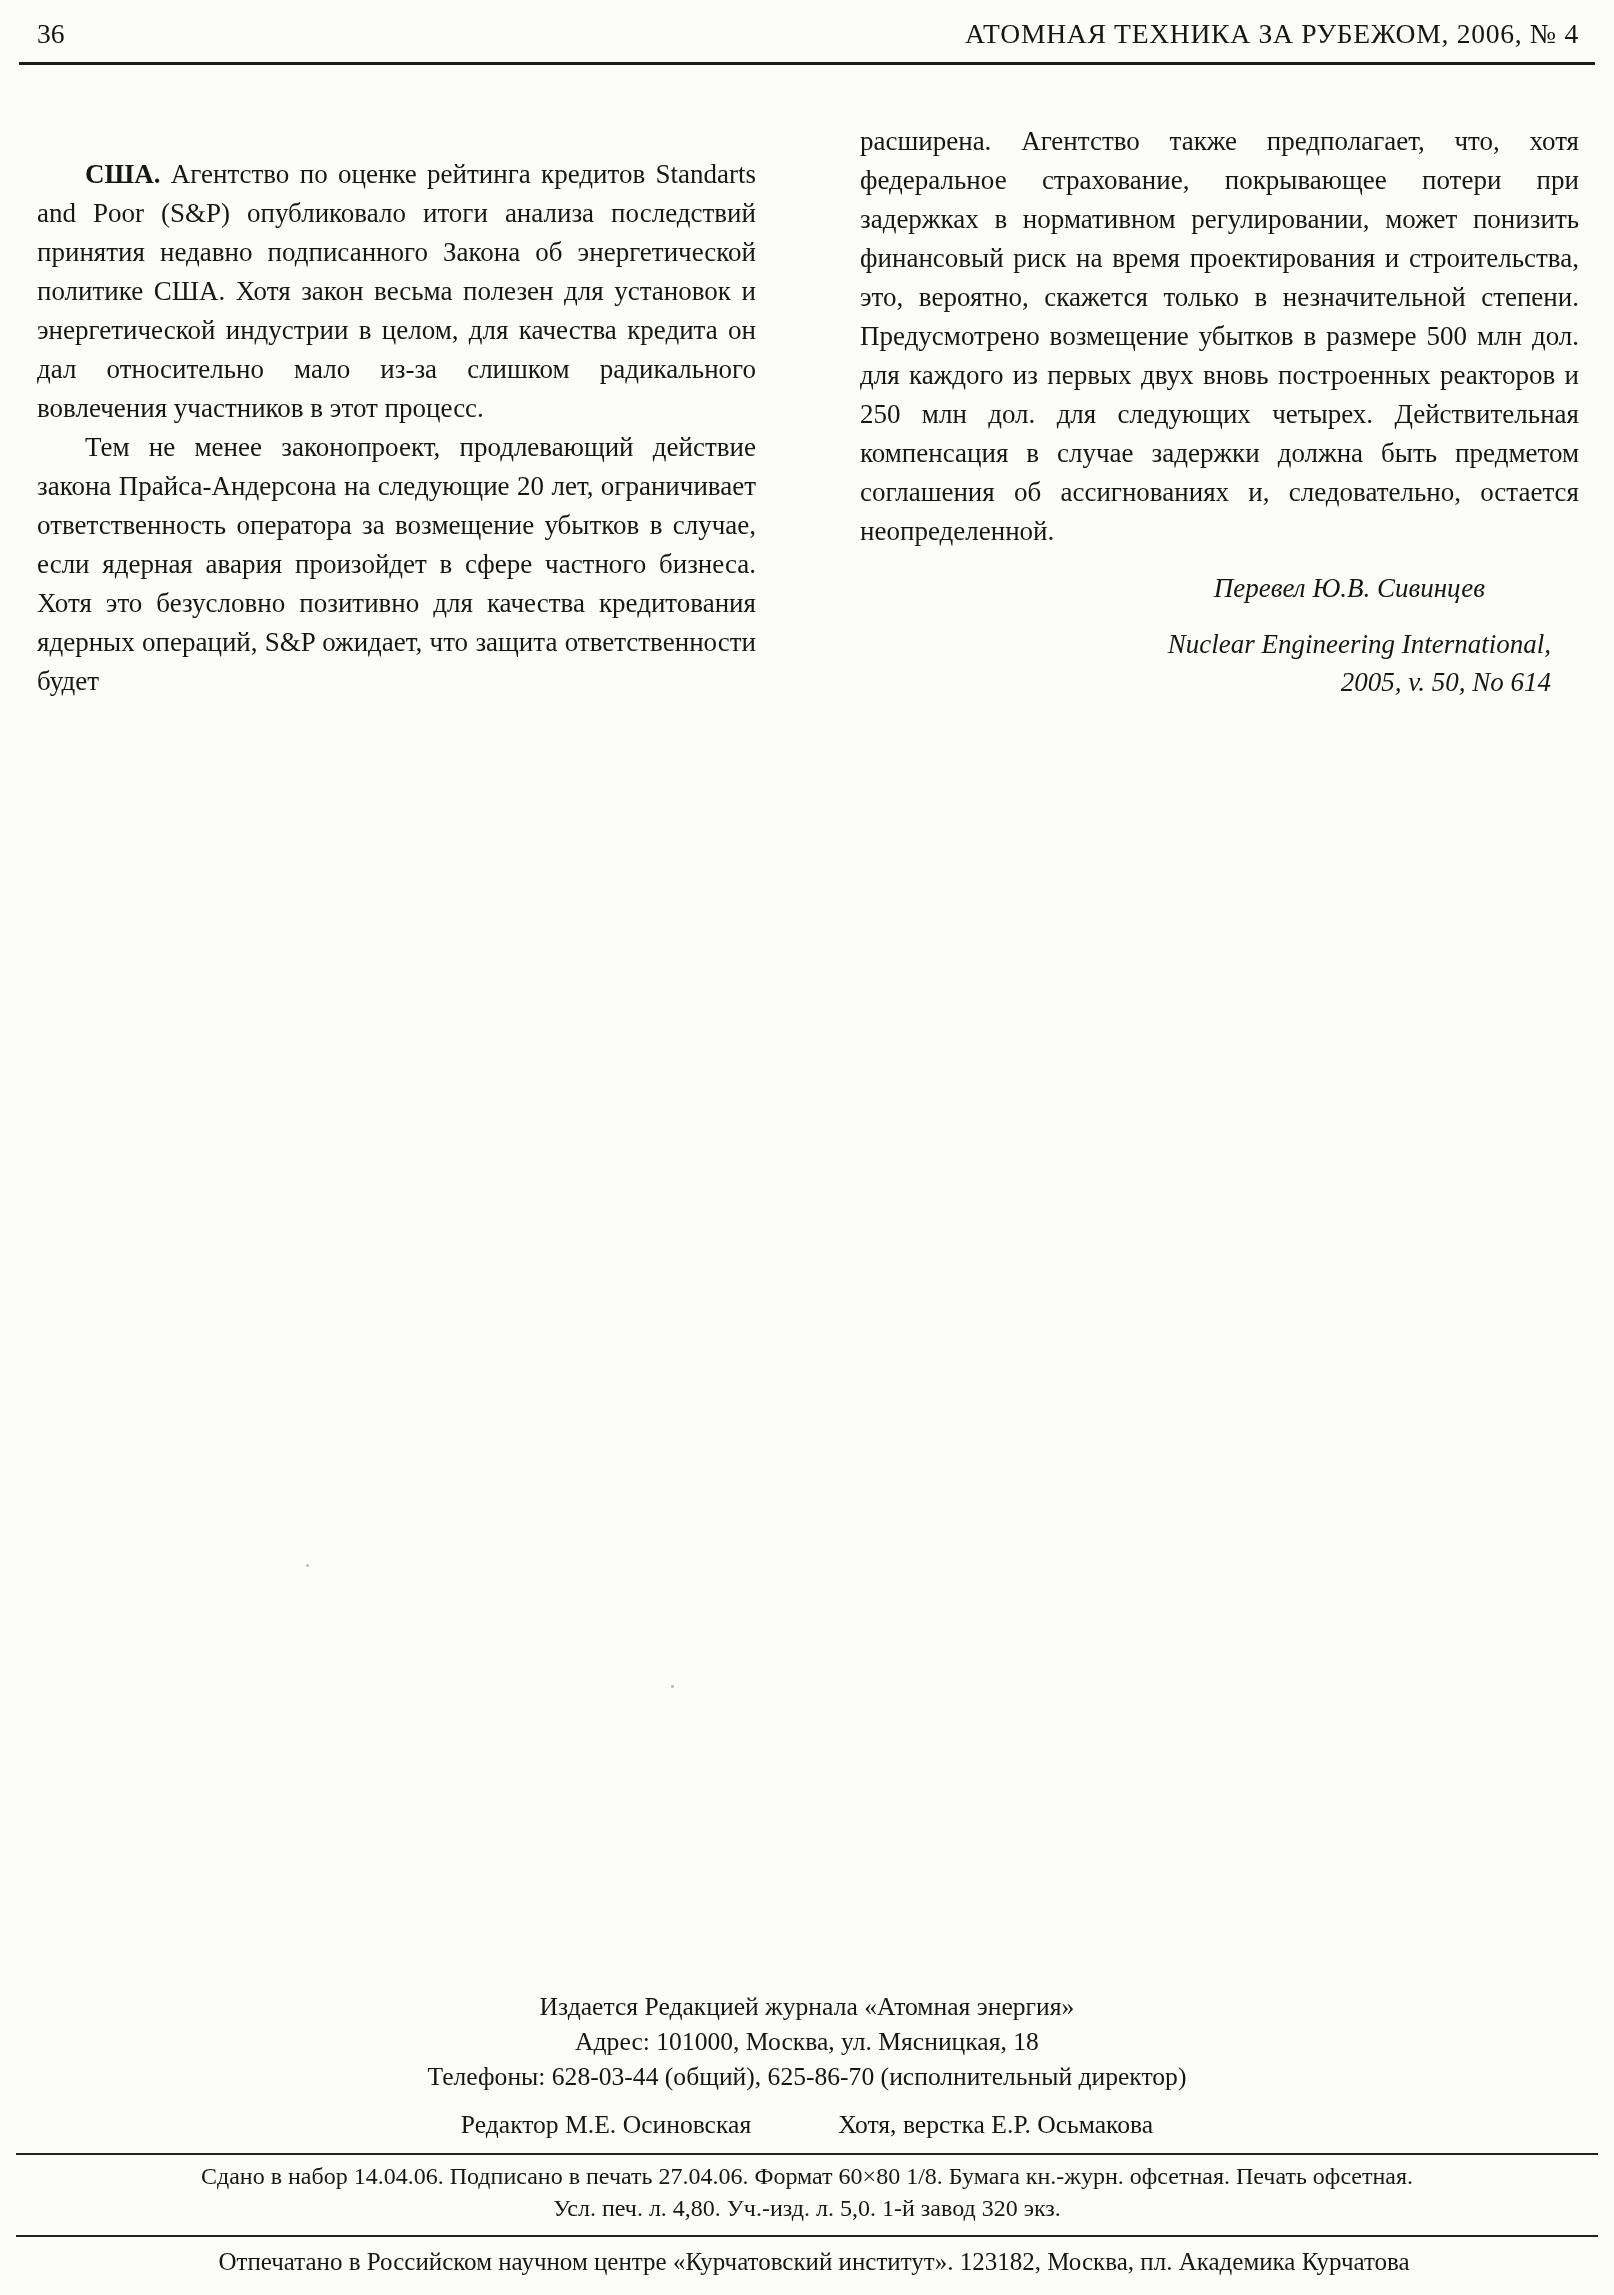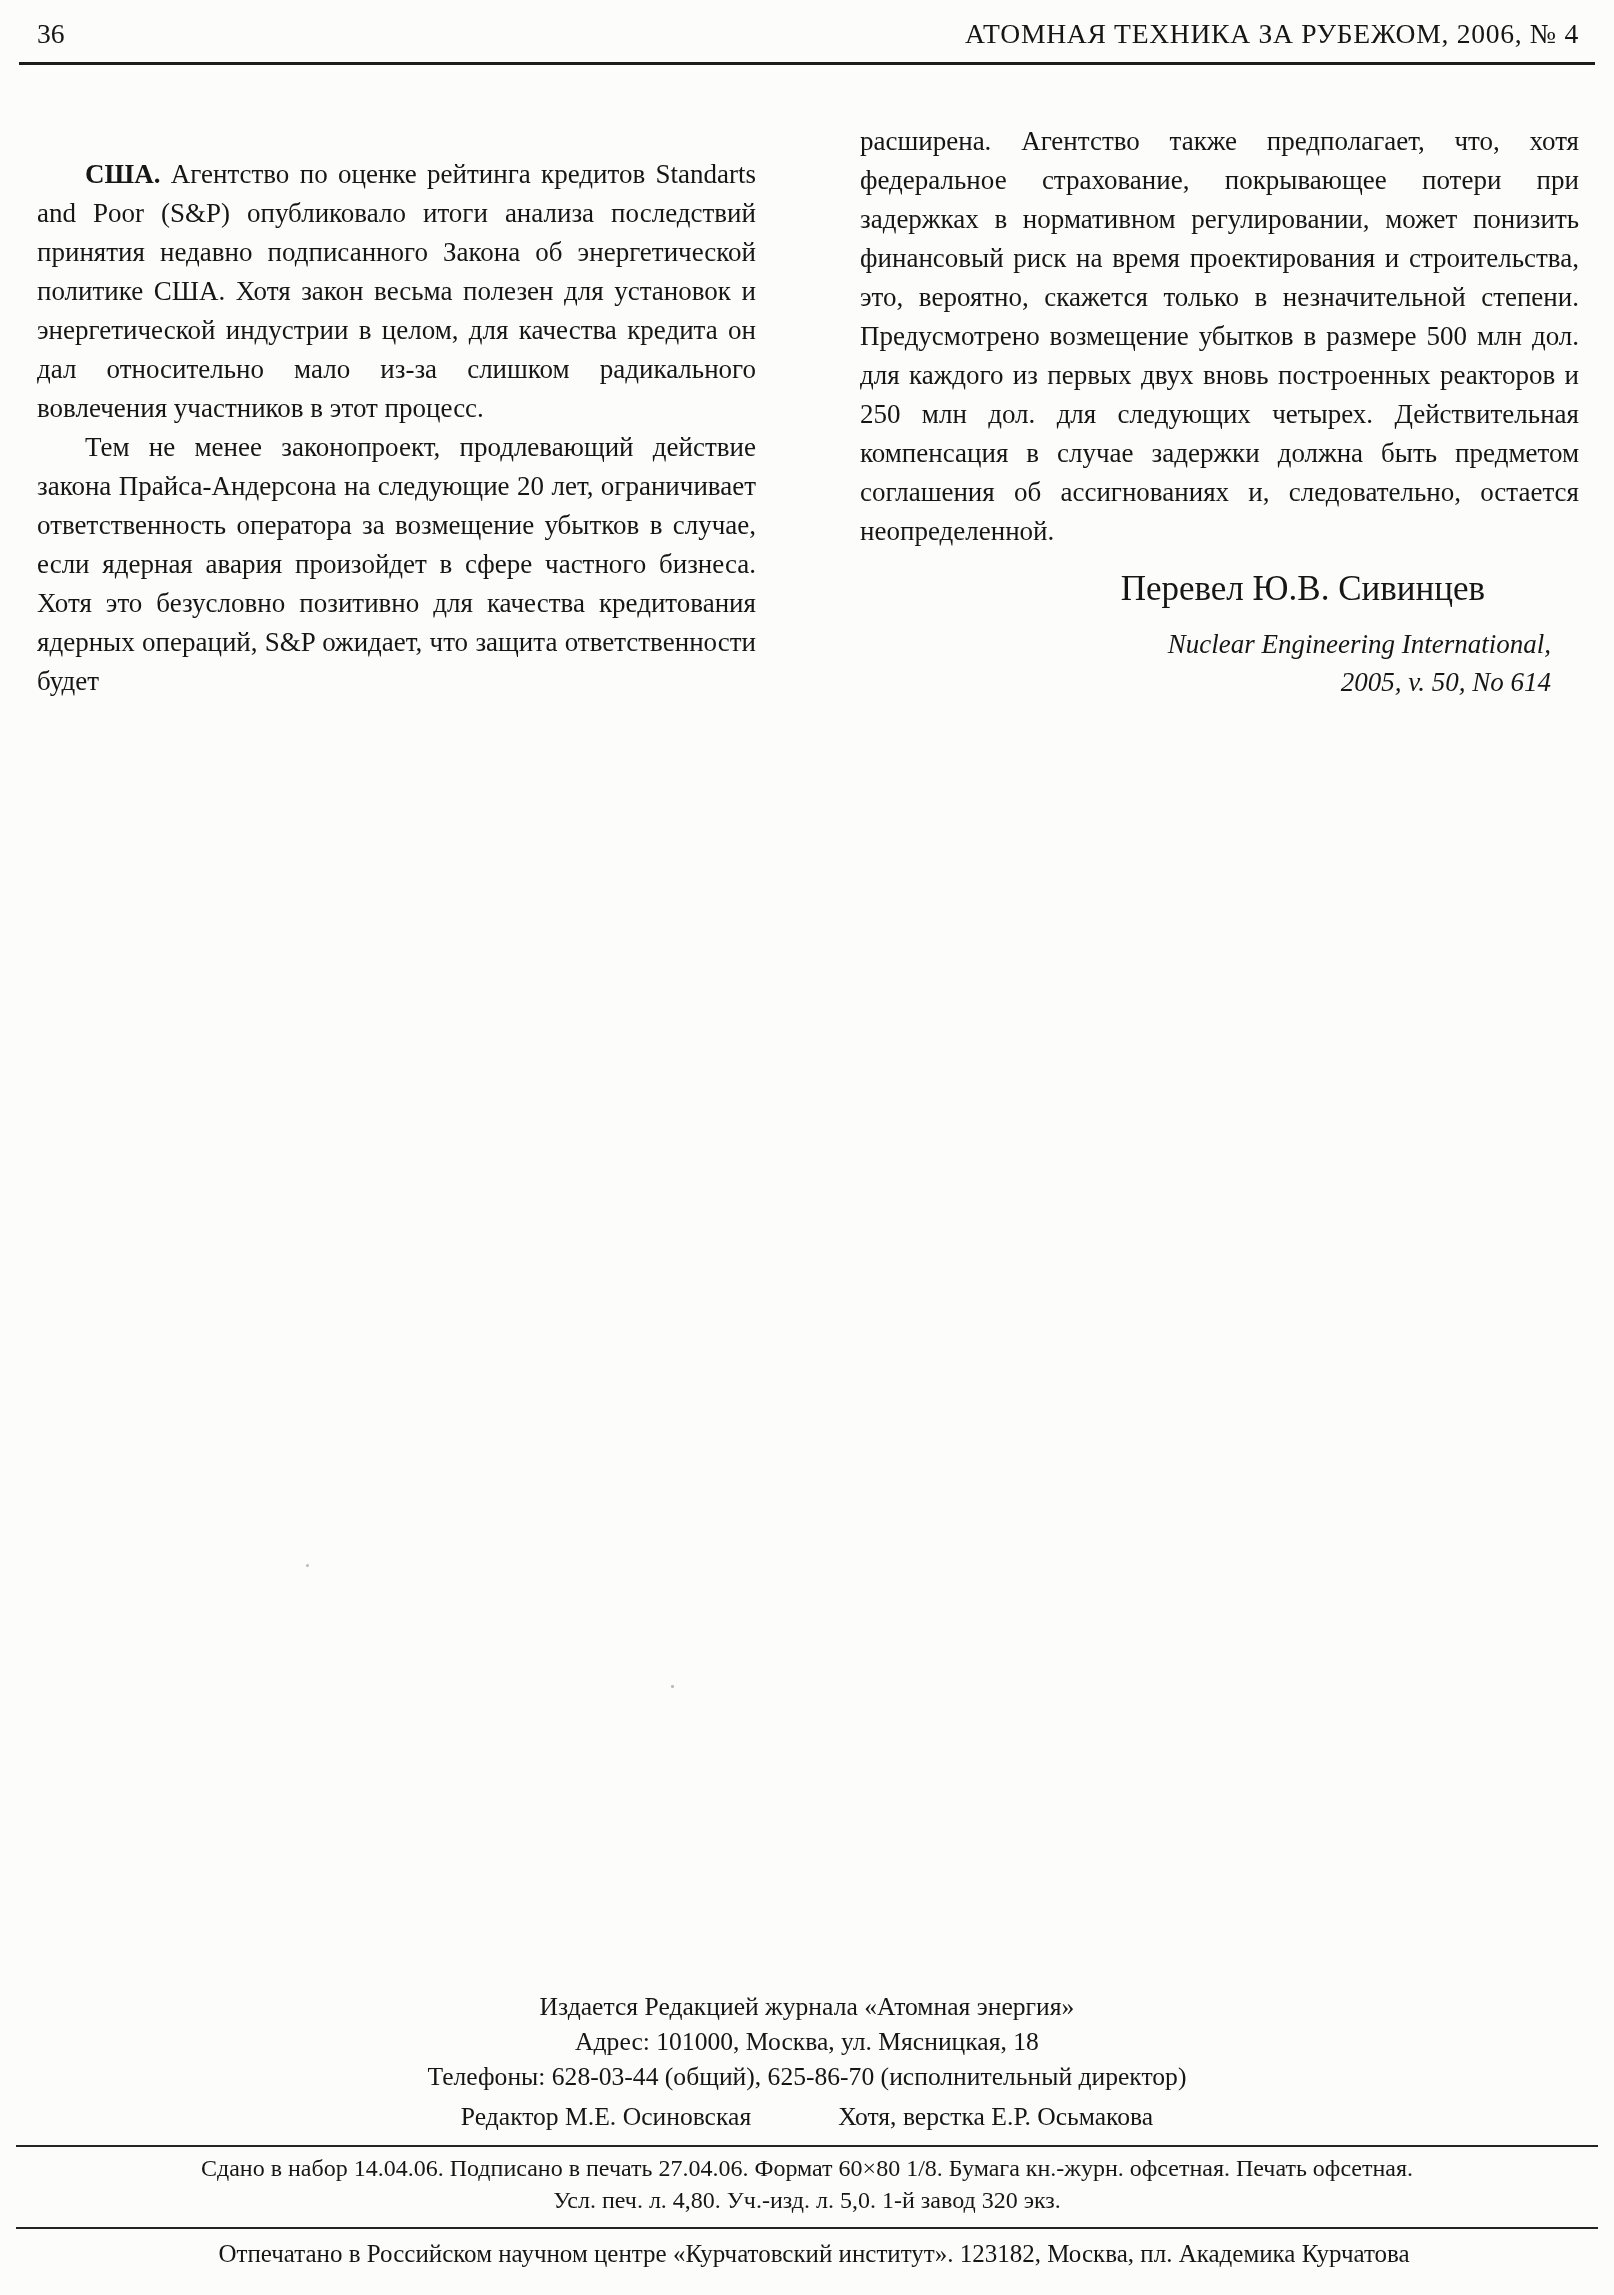--- a/index.html
+++ b/index.html
@@ -38,23 +38,24 @@
     font-size: 27px;
     line-height: 39px;
     text-align: justify;
     text-justify: inter-word;
   }
   .para { text-indent: 0; }
   .para.indent { text-indent: 48px; }
   .lead { font-weight: bold; }
   .translator {
     margin-top: 17.5px;
+    font-style: italic;
     text-align: right;
     padding-right: 94px;
-    font-size: 35px;
+    font-size: 27px;
     line-height: 39px;
   }
   .source {
     margin-top: 17px;
     font-style: italic;
     text-align: right;
     padding-right: 28px;
     font-size: 27px;
     line-height: 38px;
   }
@@ -66,21 +67,21 @@
     text-align: center;
     font-size: 25.6px;
     line-height: 35px;
   }
   .editor-row {
     display: flex;
     justify-content: center;
     gap: 87px;
     font-size: 25.6px;
     line-height: 35px;
-    margin-top: 5px;
+    margin-top: 13px;
   }
   .rule-thin {
     height: 2px;
     background: #232323;
     margin: 10.8px 16px 0 16px;
   }
   .print-line {
     text-align: center;
     font-size: 24px;
     line-height: 32px;

